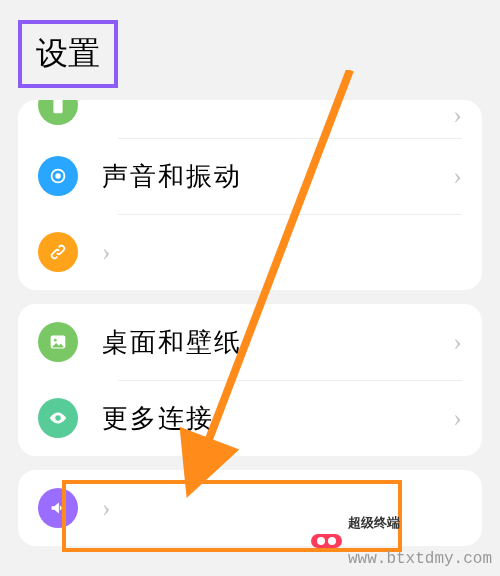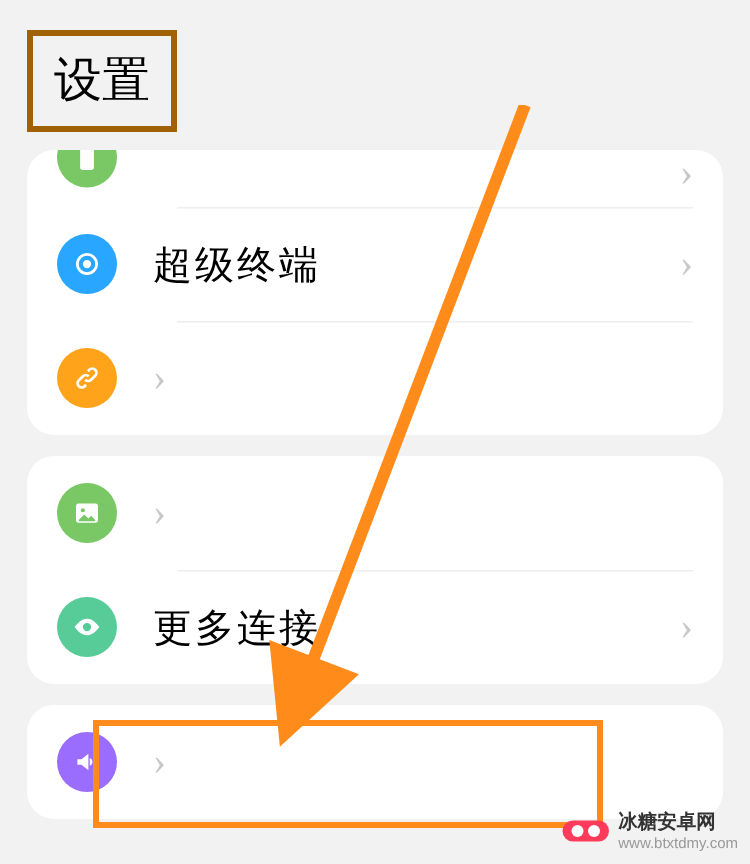--- a/index.html
+++ b/index.html
@@ -9,21 +9,21 @@
       background: #f2f2f2;
       font-family: "STKaiti", "KaiTi", serif;
       position: relative;
       overflow: hidden;
     }
     .header {
       padding: 20px 18px 10px;
     }
     .title-box {
       display: inline-block;
-      border: 4px solid #a16207;
+      border: 4px solid #8b5cf6;
       padding: 8px 14px;
     }
     .title {
       font-size: 32px;
       color: #000;
       font-weight: normal;
     }
     .card {
       background: #fff;
       border-radius: 18px;
@@ -104,23 +104,24 @@
     .wm-badge span {
       width: 8px; height: 8px; background: #fff; border-radius: 50%;
     }
     .wm-text {
       font-family: sans-serif;
       font-size: 13px;
       font-weight: bold;
       color: #333;
     }
     .wm-url {
-      font-family: Liberation Sans, sans-serif;
-      font-size: 10px;
+      font-family: Liberation Mono, monospace;
+      font-size: 16px;
       color: #999;
+      margin-top: 18px;
     }
   </style>
 </head>
 <body>
 
 <div class="header">
   <div class="title-box">
     <div class="title">设置</div>
   </div>
 </div>
@@ -135,21 +136,21 @@
     <div class="label"></div>
     <div class="chevron">›</div>
   </div>
   <div class="row">
     <div class="icon" style="background:#29a6ff;">
       <svg viewBox="0 0 24 24">
           <circle cx="12" cy="12" r="3" fill="#fff"></circle>
           <circle cx="12" cy="12" r="7" fill="none" stroke="#fff" stroke-width="2"></circle>
         </svg>
     </div>
-    <div class="label">超级终端</div>
+    <div class="label">声音和振动</div>
     <div class="chevron">›</div>
   </div>
   <div class="row">
     <div class="icon" style="background:#ffa31a;">
       <svg viewBox="0 0 24 24">
           <path d="M10 14a4 4 0 005.66 0l3-3a4 4 0 00-5.66-5.66l-1 1 1.41 1.41 1-1a2 2 0 112.83 2.83l-3 3a2 2 0 01-2.83 0L10 14zm4-4a4 4 0 00-5.66 0l-3 3a4 4 0 005.66 5.66l1-1-1.41-1.41-1 1a2 2 0 11-2.83-2.83l3-3a2 2 0 012.83 0L14 10z"></path>
         </svg>
     </div>
     <div class="chevron">›</div>
   </div>
@@ -157,20 +158,21 @@
 
 <div class="card">
   <div class="row">
     <div class="icon" style="background:#7ac865;">
       <svg viewBox="0 0 24 24">
           <rect x="4" y="5" width="16" height="14" rx="2" fill="#fff"></rect>
           <circle cx="9" cy="10" r="1.5" fill="#7ac865"></circle>
           <path d="M6 17l4-4 3 3 2-2 3 3v1H6z" fill="#7ac865"></path>
         </svg>
     </div>
+    <div class="label">桌面和壁纸</div>
     <div class="chevron">›</div>
   </div>
   <div class="row">
     <div class="icon" style="background:#57cc99;">
       <svg viewBox="0 0 24 24">
           <path d="M12 6C7 6 3 12 3 12s4 6 9 6 9-6 9-6-4-6-9-6zm0 9a3 3 0 110-6 3 3 0 010 6z"></path>
         </svg>
     </div>
     <div class="label">更多连接</div>
     <div class="chevron">›</div>
@@ -198,16 +200,16 @@
   </defs>
   <line x1="350" y1="0" x2="198" y2="398" stroke="#ff8c1a" stroke-width="8" marker-end="url(#ah)"></line>
 </svg>
 
 <div class="watermark">
   <div class="wm-badge">
     <span></span>
       <span></span>
   </div>
   <div>
-    <div class="wm-text">冰糖安卓网</div>
+    <div class="wm-text">超级终端</div>
     <div class="wm-url">www.btxtdmy.com</div>
   </div>
 </div>
 
 </body></html>

